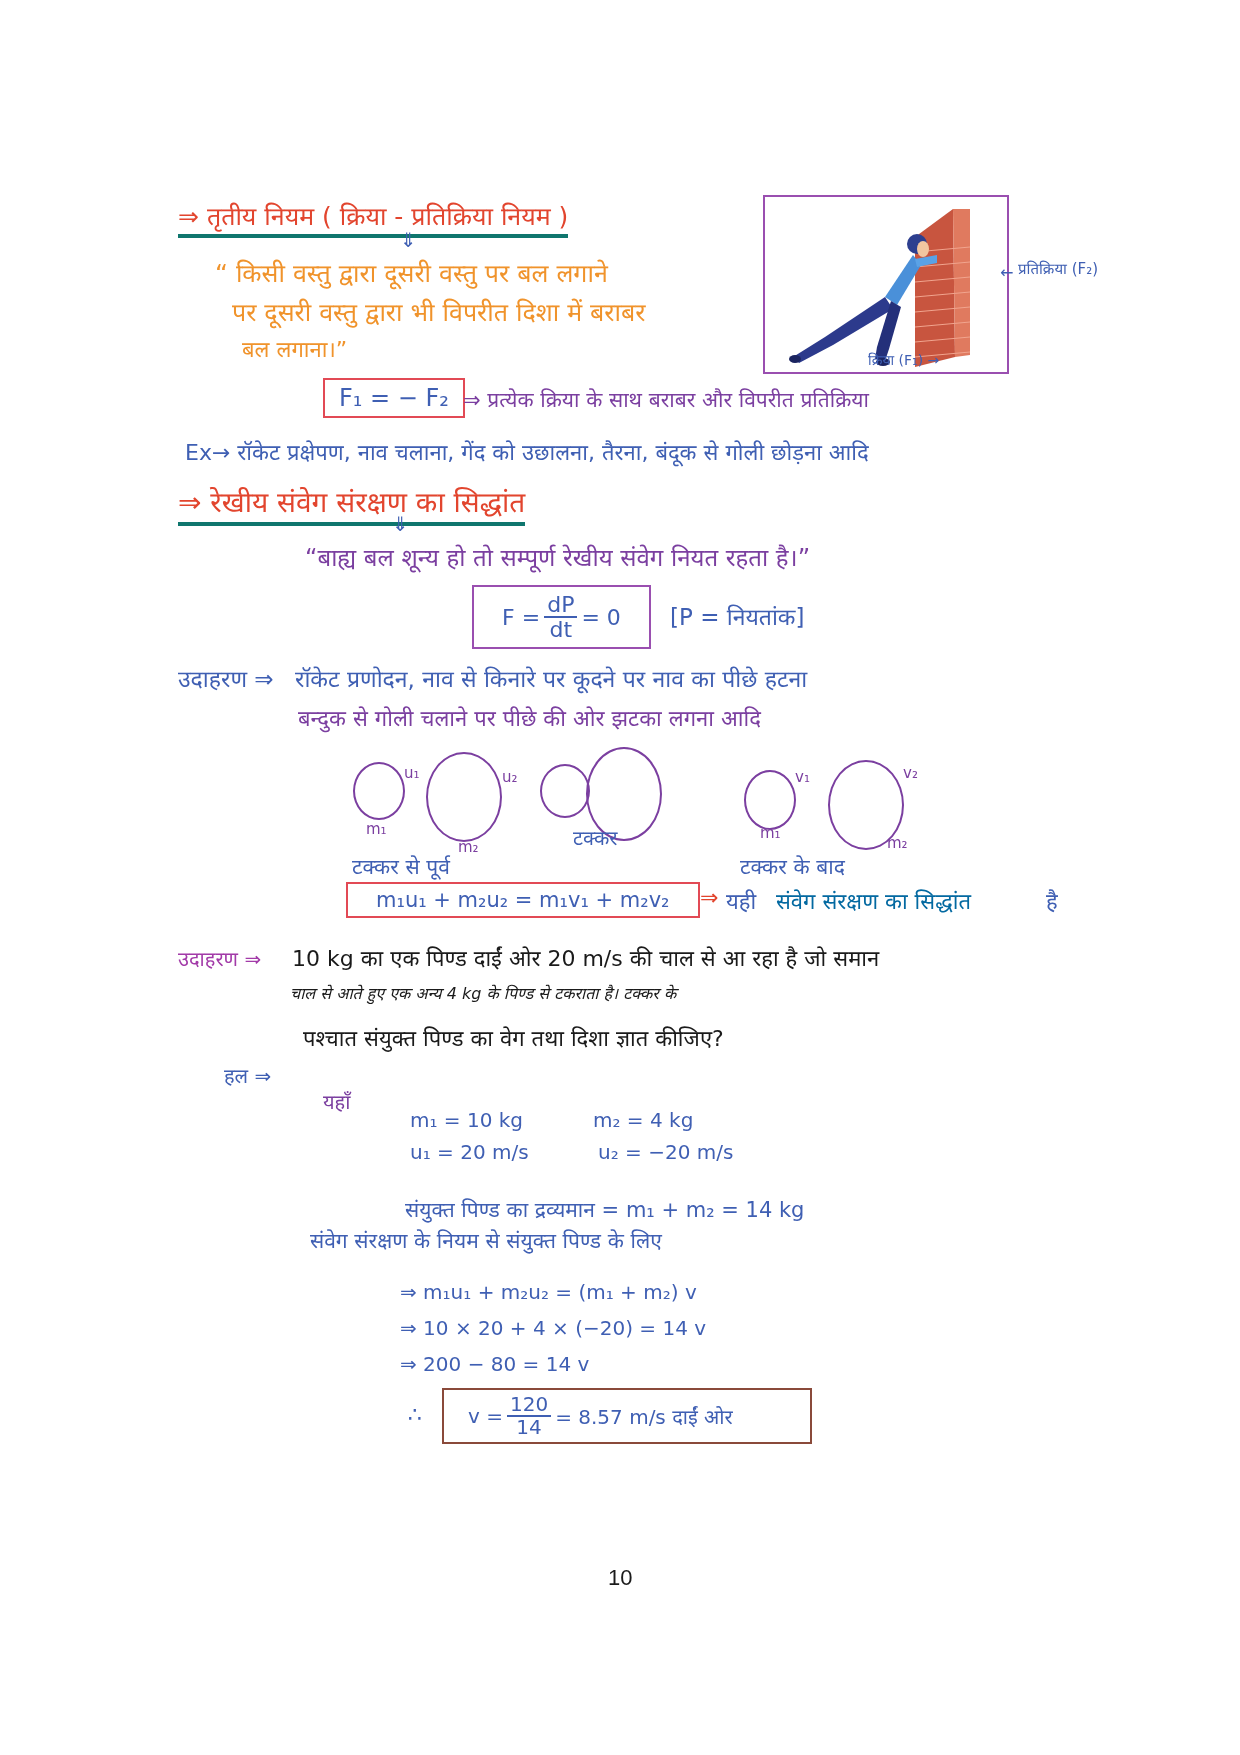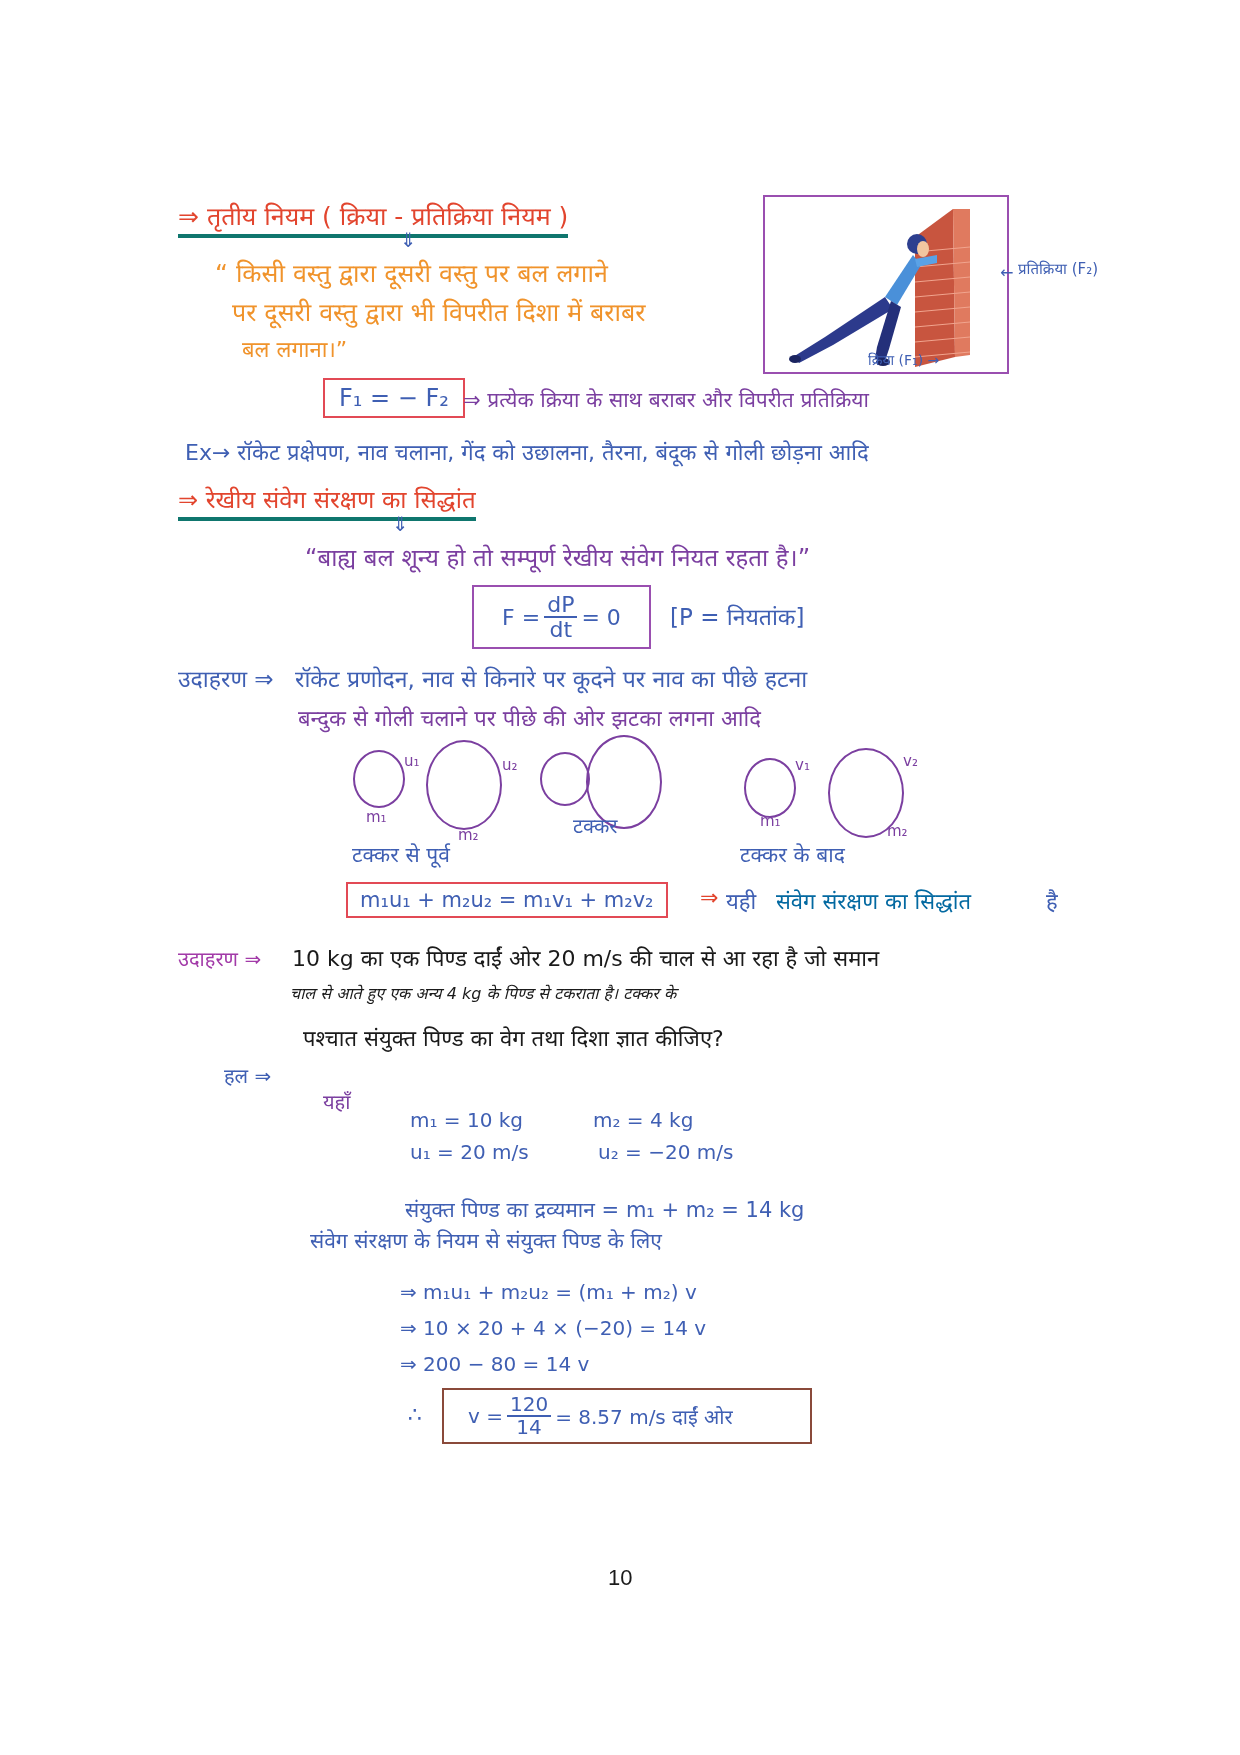--- a/index.html
+++ b/index.html
@@ -64,39 +64,39 @@
 </div>
 <div class="abs blue" style="left:1000px; top:263px; font-size:16px;">←</div>
 <div class="abs hand blue" style="left:1018px; top:258px; font-size:15px;">प्रतिक्रिया (F₂)</div>
 <div class="abs hand blue" style="left:868px; top:350px; font-size:14px;">क्रिया (F₁) →</div>
 
 <div class="abs box-red hand blue" style="left:323px; top:378px; padding:4px 14px; font-size:24px;">F₁ = − F₂</div>
 <div class="abs hand purple" style="left:463px; top:385px; font-size:21px;">⇒ प्रत्येक क्रिया के साथ बराबर और विपरीत प्रतिक्रिया</div>
 
 <div class="abs hand blue" style="left:185px; top:436px; font-size:22px;">Ex→ रॉकेट प्रक्षेपण, नाव चलाना, गेंद को उछालना, तैरना, बंदूक से गोली छोड़ना आदि</div>
 
-<div class="abs hand red underline" style="left:178px; top:482px; font-size:24px;">⇒ रेखीय संवेग संरक्षण का सिद्धांत</div>
+<div class="abs hand red underline" style="left:178px; top:482px; font-size:28px;">⇒ रेखीय संवेग संरक्षण का सिद्धांत</div>
 <div class="abs blue" style="left:392px; top:512px; font-size:20px;">⇓</div>
 <div class="abs hand purple" style="left:305px; top:540px; font-size:24px;">“बाह्य बल शून्य हो तो सम्पूर्ण रेखीय संवेग नियत रहता है।”</div>
 
 <div class="abs box-purple hand blue" style="left:472px; top:585px; width:175px; height:60px; display:flex; align-items:center; justify-content:center; font-size:22px;">
   <span>F =</span>
   <span class="frac">
     <span class="num">dP</span>
     <span>dt</span>
   </span>
   <span>= 0</span>
 </div>
 <div class="abs hand blue" style="left:670px; top:600px; font-size:23px;">[P = नियतांक]</div>
 
 <div class="abs hand blue" style="left:178px; top:662px; font-size:23px;">उदाहरण ⇒</div>
 <div class="abs hand blue" style="left:295px; top:662px; font-size:23px;">रॉकेट प्रणोदन, नाव से किनारे पर कूदने पर नाव का पीछे हटना</div>
 <div class="abs hand purple" style="left:298px; top:702px; font-size:22px;">बन्दुक से गोली चलाने पर पीछे की ओर झटका लगना आदि</div>
 
-<div class="abs" style="left:0; top:0; width:1240px; height:900px; pointer-events:none;">
+<div class="abs" style="left:0; top:12px; width:1240px; height:900px; pointer-events:none;">
 
   <div class="circle" style="left:353px; top:750px; width:48px; height:54px;"></div>
   <div class="lbl" style="left:404px; top:752px;">u₁</div>
   <div class="lbl" style="left:366px; top:808px;">m₁</div>
   <div class="circle" style="left:426px; top:740px; width:72px; height:86px;"></div>
   <div class="lbl" style="left:502px; top:756px;">u₂</div>
   <div class="lbl" style="left:458px; top:826px;">m₂</div>
 
   <div class="circle" style="left:540px; top:752px; width:46px; height:50px;"></div>
   <div class="circle" style="left:586px; top:735px; width:72px; height:90px;"></div>
@@ -106,21 +106,21 @@
   <div class="lbl" style="left:795px; top:756px;">v₁</div>
   <div class="lbl" style="left:760px; top:812px;">m₁</div>
   <div class="circle" style="left:828px; top:748px; width:72px; height:86px;"></div>
   <div class="lbl" style="left:903px; top:752px;">v₂</div>
   <div class="lbl" style="left:887px; top:822px;">m₂</div>
 
   <div class="abs hand blue" style="left:352px; top:840px; font-size:21px;">टक्कर से पूर्व</div>
   <div class="abs hand blue" style="left:740px; top:840px; font-size:21px;">टक्कर के बाद</div>
 </div>
 
-<div class="abs box-red hand blue" style="left:346px; top:882px; padding:4px 12px; font-size:21px;">m₁u₁ + m₂u₂ = m₁v₁ + m₂v₂</div>
+<div class="abs box-red hand blue" style="left:346px; top:882px; padding:4px 28px; font-size:21px;">m₁u₁ + m₂u₂ = m₁v₁ + m₂v₂</div>
 <div class="abs hand red" style="left:700px; top:885px; font-size:22px;">⇒</div>
 <div class="abs hand blue" style="left:726px; top:885px; font-size:22px;">यही</div>
 <div class="abs hand green" style="left:776px; top:885px; font-size:22px;">संवेग संरक्षण का सिद्धांत</div>
 <div class="abs hand blue" style="left:1046px; top:885px; font-size:22px;">है</div>
 
 <div class="abs hand magenta" style="left:178px; top:945px; font-size:20px;">उदाहरण ⇒</div>
 <div class="abs hand black" style="left:292px; top:942px; font-size:22px;">10 kg का एक पिण्ड दाईं ओर 20 m/s की चाल से आ रहा है जो समान</div>
 <div class="abs hand black" style="left:290px; top:982px; font-size:16px;font-style:italic;">चाल से आते हुए एक अन्य 4 kg के पिण्ड से टकराता है। टक्कर के</div>
 <div class="abs hand black" style="left:303px; top:1022px; font-size:22px;">पश्चात संयुक्त पिण्ड का वेग तथा दिशा ज्ञात कीजिए?</div>
 

